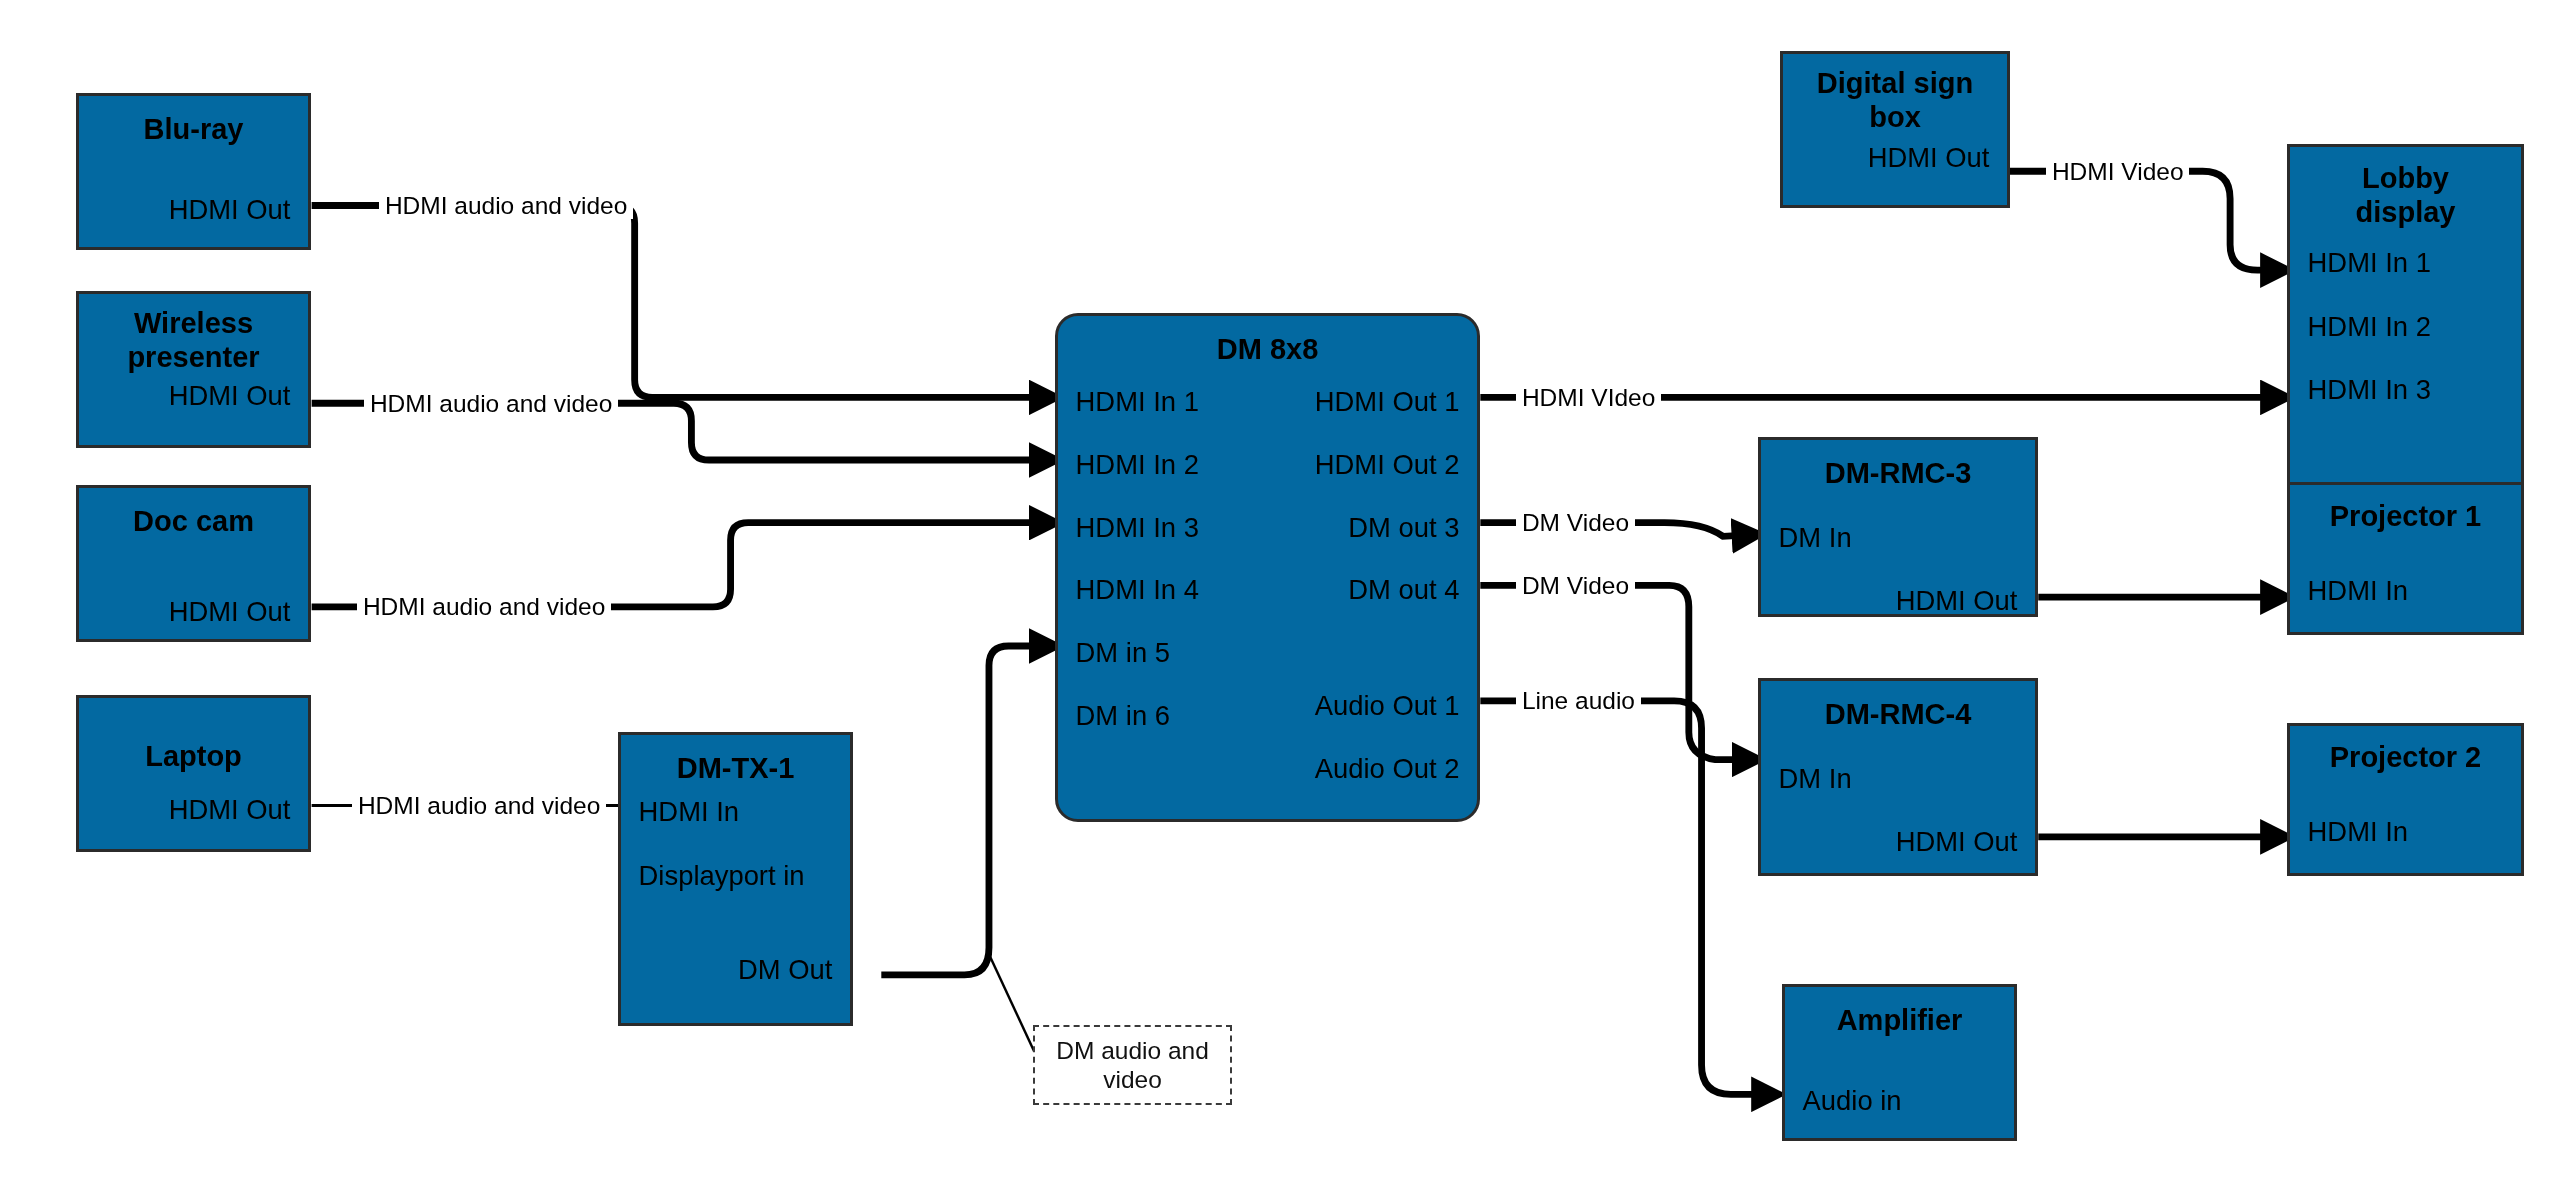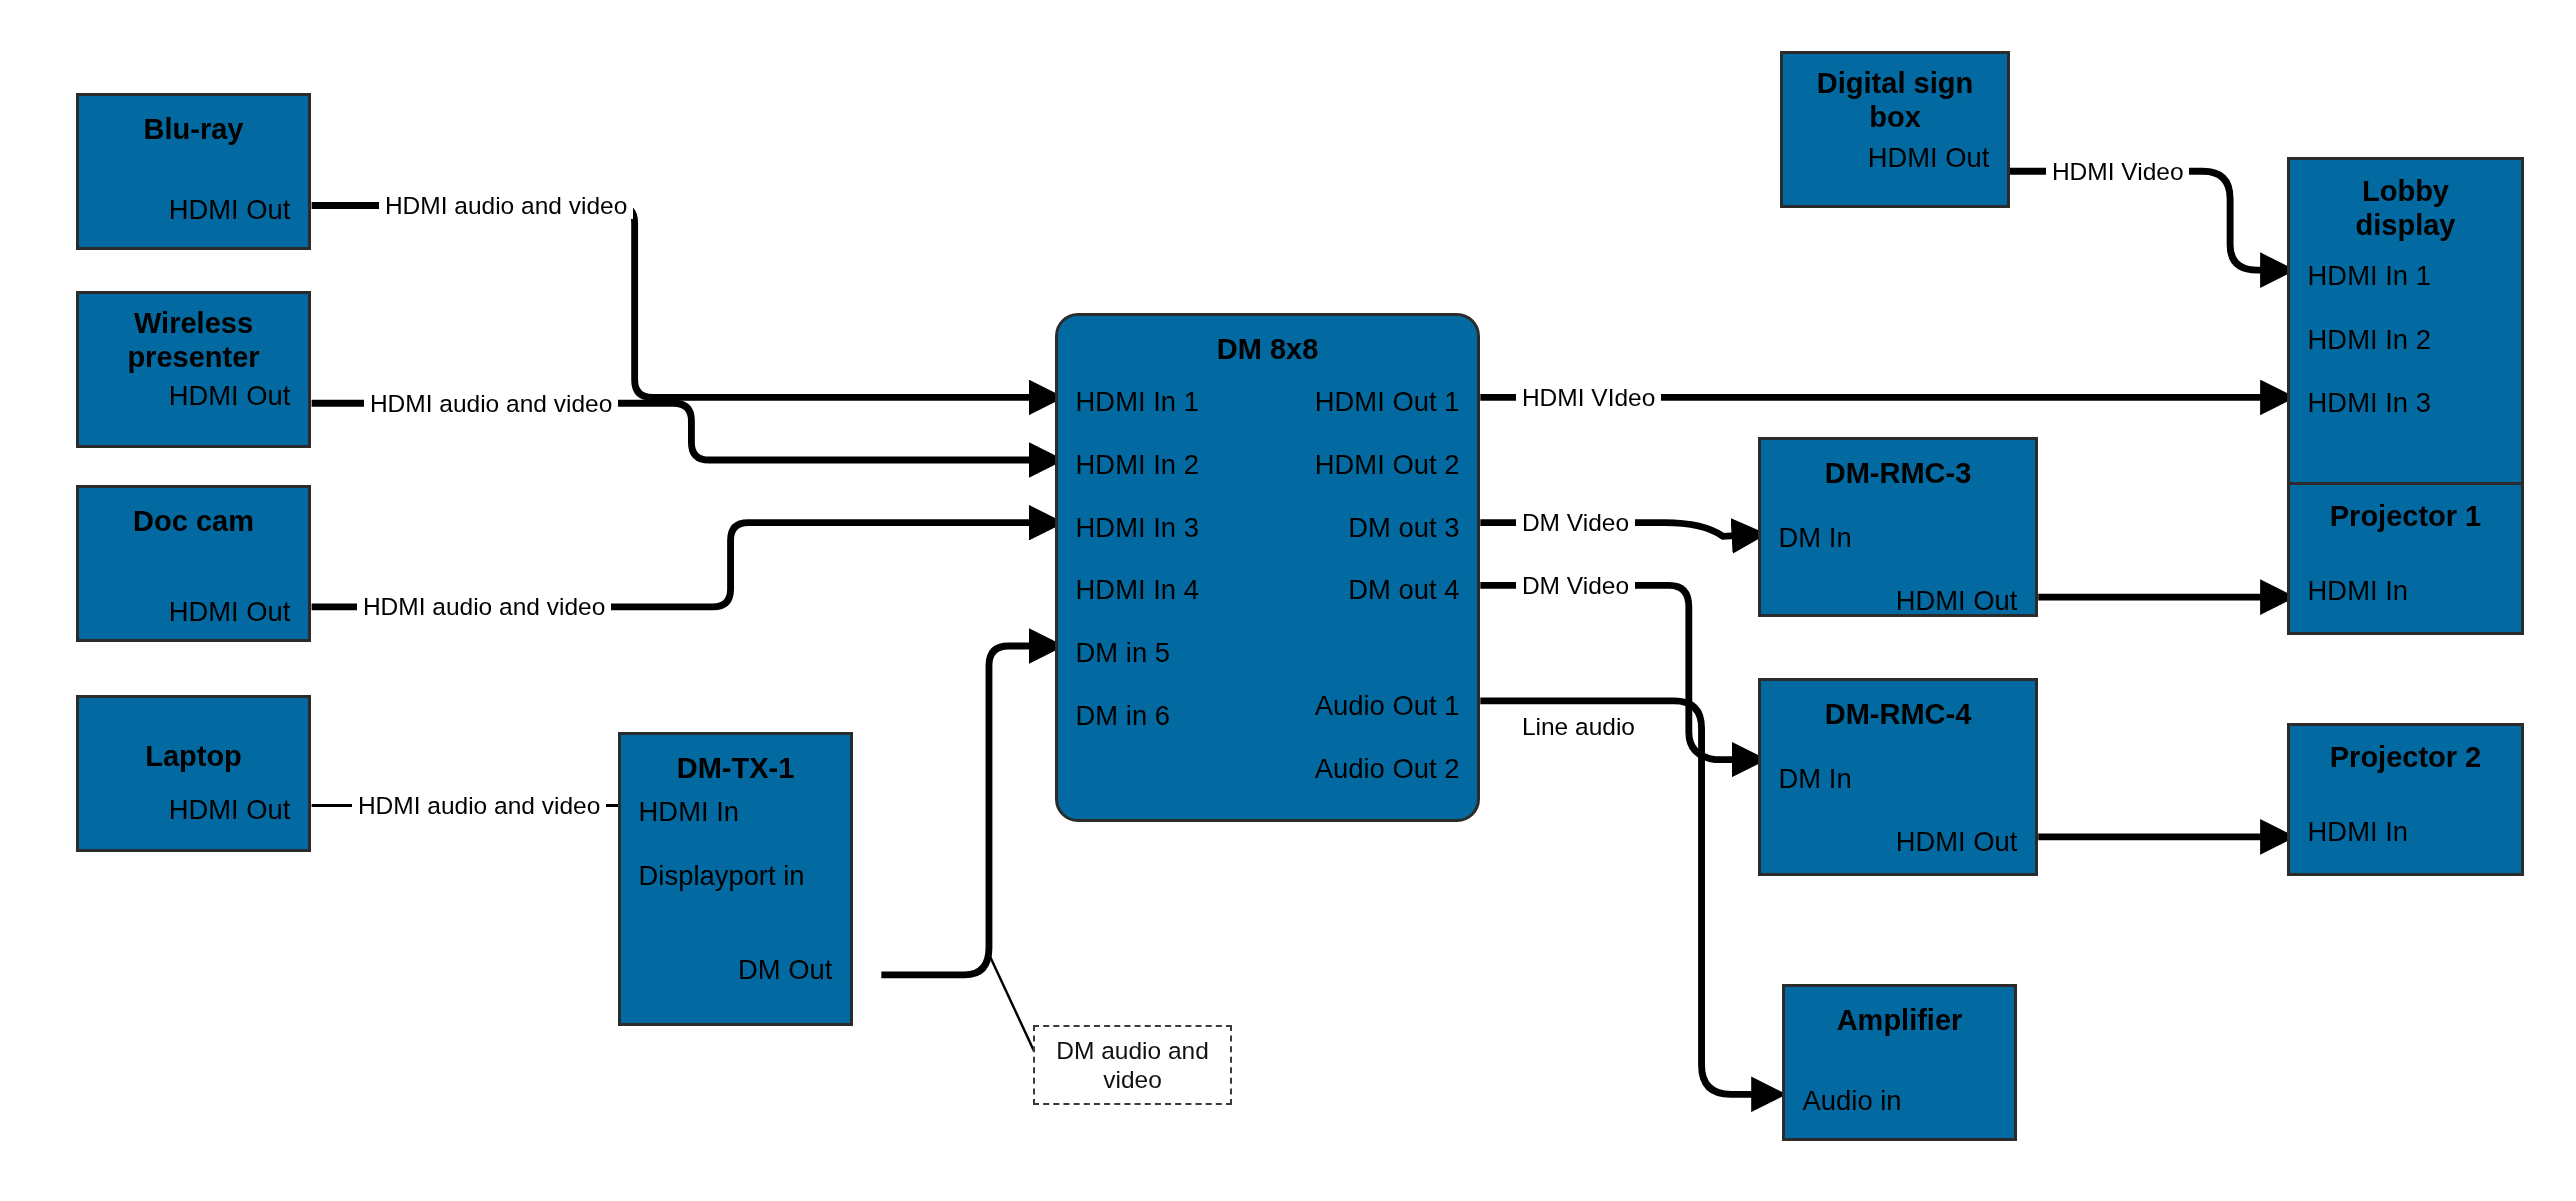--- a/index.html
+++ b/index.html
@@ -134,21 +134,21 @@
   <div class="wire-label" style="left:357px; top:595px;">HDMI audio and video</div>
 
   <div class="wire-label" style="left:352px; top:794px;">HDMI audio and video</div>
 
   <div class="wire-label" style="left:1516px; top:386px;">HDMI VIdeo</div>
 
   <div class="wire-label" style="left:1516px; top:511px;">DM Video</div>
 
   <div class="wire-label" style="left:1516px; top:574px;">DM Video</div>
 
-  <div class="wire-label" style="left:1516px; top:715px;">Line audio</div>
+  <div class="wire-label" style="left:1516px; top:689px;">Line audio</div>
 
   <div class="wire-label" style="left:2046px; top:160px;">HDMI Video</div>
 
   <div class="box" style="left:76px; top:93px; width:235px; height:157px;">
     <div class="box-title" style="top:15.7px;">Blu-ray</div>
     <div class="port right" style="top:98px;">HDMI Out</div>
   </div>
 
   <div class="box" style="left:76px; top:291px; width:235px; height:157px;">
     <div class="box-title" style="top:11.7px;">Wireless
@@ -190,21 +190,21 @@
     <div class="port right" style="top:374px;">Audio Out 1</div>
     <div class="port right" style="top:437px;">Audio Out 2</div>
   </div>
 
   <div class="box" style="left:1780px; top:51px; width:230px; height:157px;">
     <div class="box-title" style="top:11.7px;">Digital sign
 box</div>
     <div class="port right" style="top:88px;">HDMI Out</div>
   </div>
 
-  <div class="box" style="left:2287px; top:157px; width:237px; height:344px;">
+  <div class="box" style="left:2287px; top:144px; width:237px; height:344px;">
     <div class="box-title" style="top:13.7px;">Lobby
 display</div>
     <div class="port left" style="top:100px;">HDMI In 1</div>
     <div class="port left" style="top:164px;">HDMI In 2</div>
     <div class="port left" style="top:227px;">HDMI In 3</div>
   </div>
 
   <div class="box" style="left:1758px; top:437px; width:280px; height:180px;">
     <div class="box-title" style="top:15.7px;">DM-RMC-3</div>
     <div class="port left" style="top:82px;">DM In</div>

